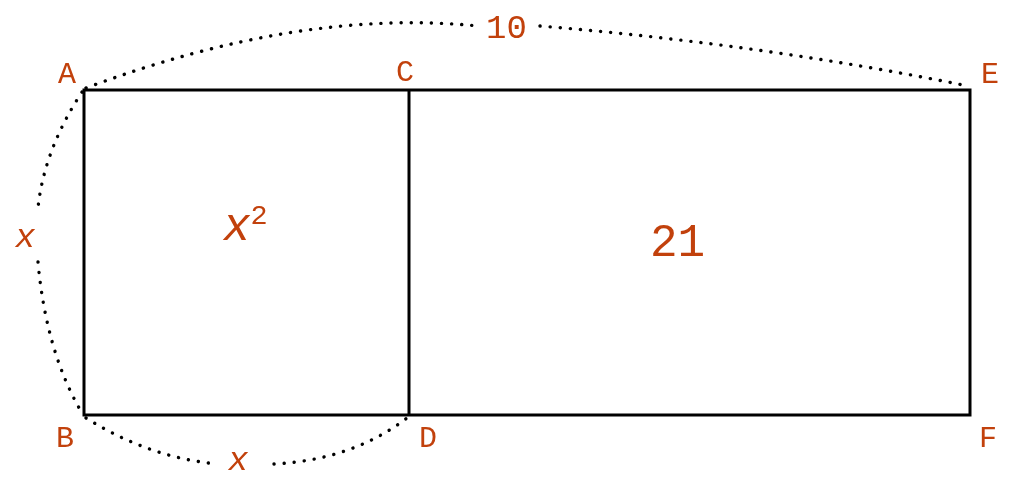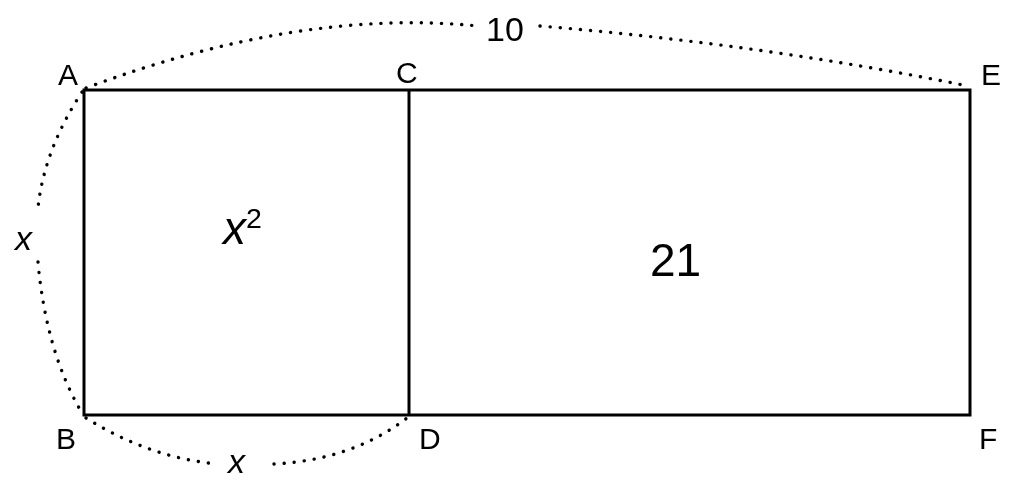--- a/index.html
+++ b/index.html
@@ -17,24 +17,24 @@
   }
   #figure-svg {
     position: absolute;
     left: 0;
     top: 0;
     width: 1024px;
     height: 497px;
   }
   .lbl {
     position: absolute;
-    color: #000000;
+    color: #c2410c;
     line-height: 1;
     white-space: nowrap;
-    font-family: Liberation Sans, sans-serif;
+    font-family: Liberation Mono, monospace;
   }
   .vertex-label {
     font-size: 30px;
     font-weight: normal;
   }
   .region-label {
     font-size: 46px;
   }
   .measure-label {
     font-size: 34px;
@@ -53,21 +53,21 @@
   }
   
   #label-A { left: 58px;  top: 60px; }
   #label-C { left: 396px; top: 58px; }
   #label-E { left: 981px; top: 60px; }
   #label-B { left: 56px;  top: 424px; }
   #label-D { left: 419px; top: 424px; }
   #label-F { left: 979px; top: 424px; }
   
   #label-left-area  { left: 223px; top: 205px; }
-  #label-right-area { left: 650px; top: 221px; margin-top: 16px; }
+  #label-right-area { left: 650px; top: 221px; }
   
   #label-top-measure    { left: 486px; top: 12px; }
   #label-left-measure   { left: 15px;  top: 221px; }
   #label-bottom-measure { left: 228px; top: 444px; }
 </style>
 </head>
 <body>
 
 <div id="canvas">
 

